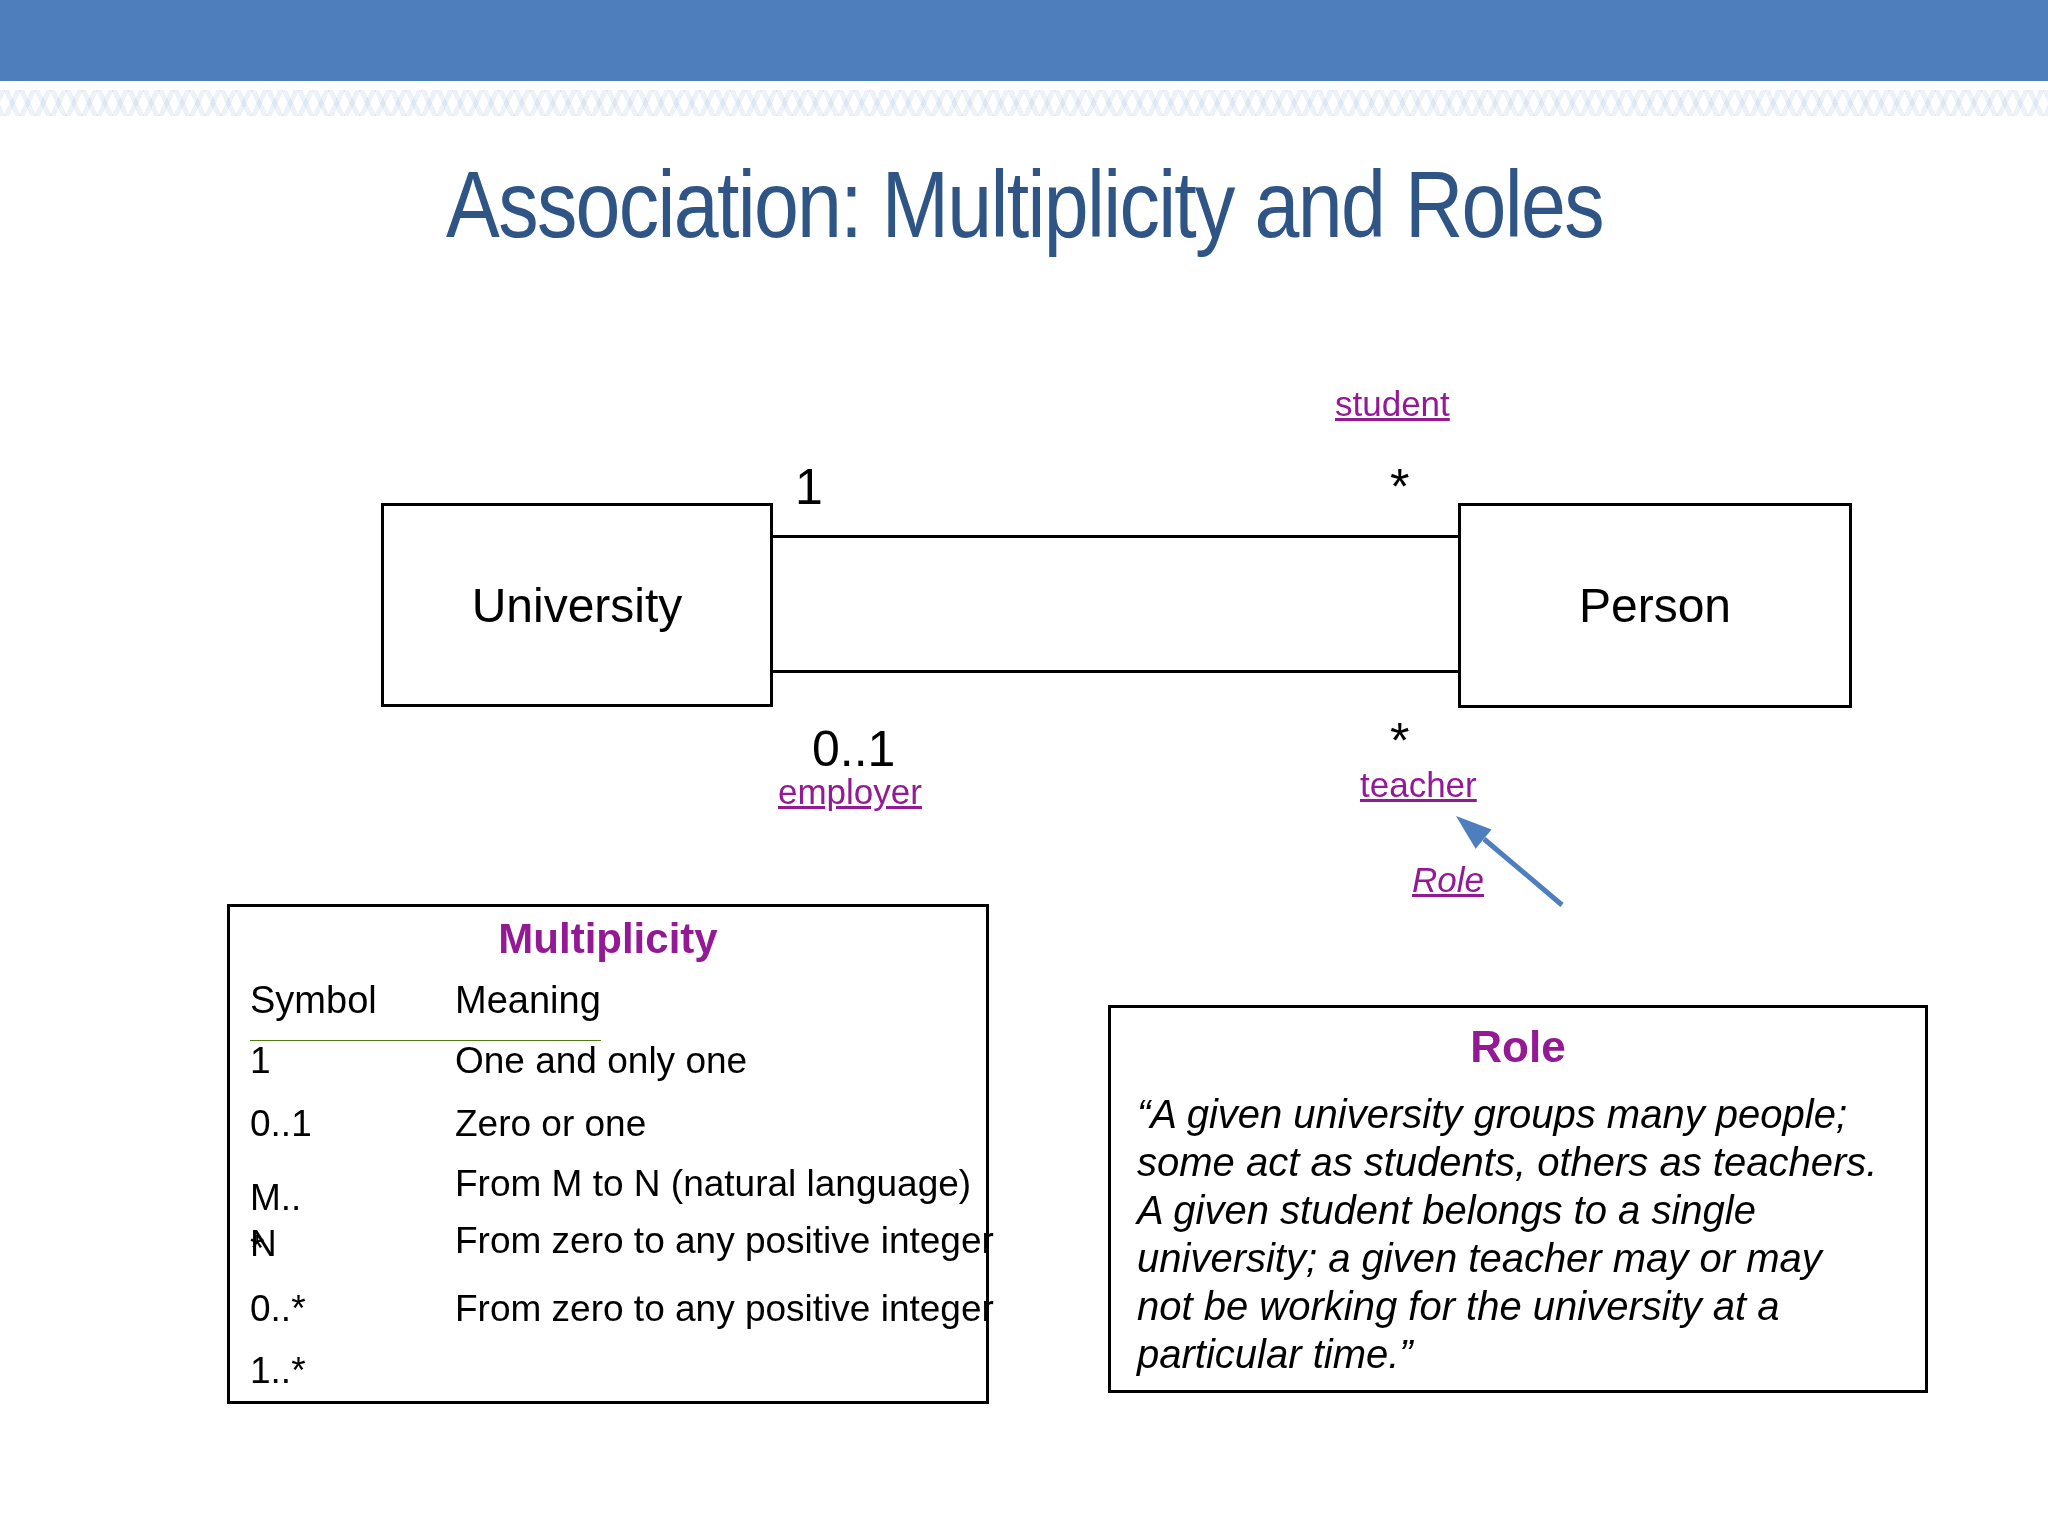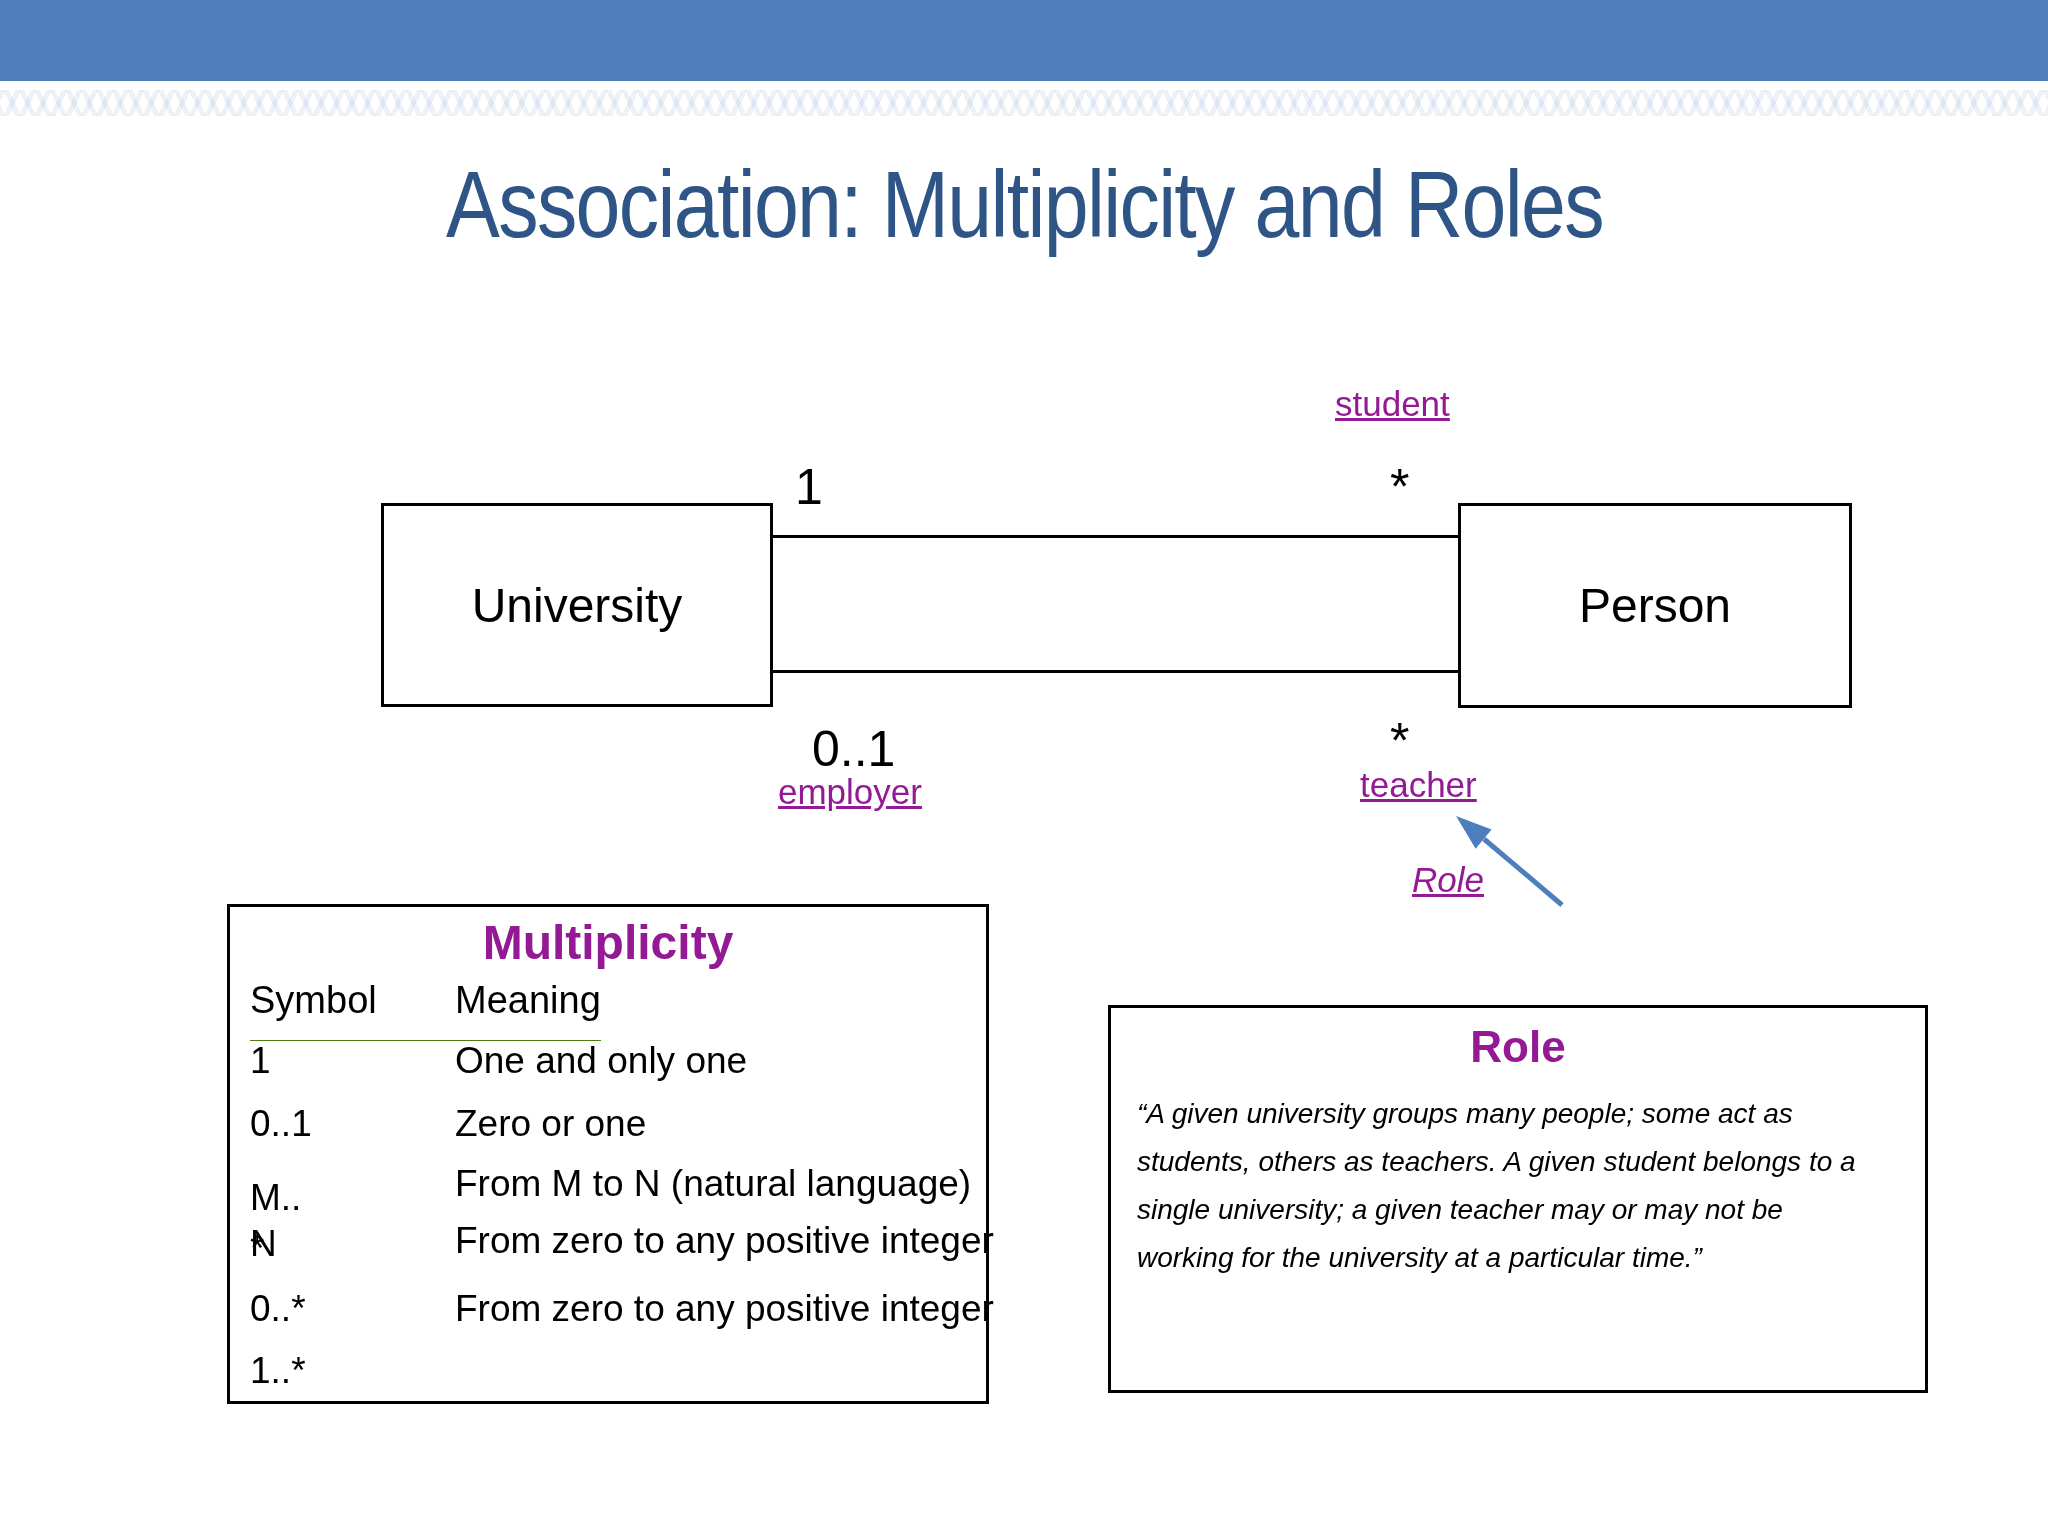--- a/index.html
+++ b/index.html
@@ -38,38 +38,38 @@
   #mult-star-top{left:1390px;top:458px;}
   #mult-01{left:812px;top:720px;}
   #mult-star-bottom{left:1390px;top:712px;}
   #role-student{left:1335px;top:384px;}
   #role-teacher{left:1360px;top:765px;}
   #role-employer{left:778px;top:772px;}
   #role-callout{left:1412px;top:860px;font-style:italic;}
   .arrow-svg{position:absolute;left:1440px;top:798px;width:140px;height:120px;}
   
   .mult-table{position:absolute;left:227px;top:904px;width:756px;height:494px;border:3px solid #000;background:#fff;}
-  .tbl-title{position:absolute;left:0;top:8px;width:100%;text-align:center;font-weight:bold;font-size:48px;color:#941994;}
+  .tbl-title{position:absolute;left:0;top:8px;width:100%;text-align:center;font-weight:bold;font-size:42px;color:#941994;}
   .tbl-head{position:absolute;left:20px;top:72px;font-size:38px;border-bottom:1px solid #4d7c0f;padding-bottom:18px;}
   .sym-col{display:inline-block;width:205px;}
   .trow-sym{position:absolute;left:20px;font-size:37px;}
   .trow-mean{position:absolute;left:225px;font-size:37px;white-space:nowrap;}
   .sym-wrap{width:60px;word-break:break-all;line-height:46px;display:block;}
   #r1s{top:133px;} #r1m{top:133px;}
   #r2s{top:196px;} #r2m{top:196px;}
   #r3s{top:256px;margin-top:12px;} #r3m{top:256px;}
   #r4s{top:321px;} #r4m{top:313px;}
   #r5s{top:381px;} #r5m{top:381px;}
   #r6s{top:443px;} #r6m{top:443px;}
   
   .role-box{position:absolute;left:1108px;top:1005px;width:814px;height:382px;border:3px solid #000;background:#fff;}
   .role-title{position:absolute;left:0;top:14px;width:100%;text-align:center;font-weight:bold;font-size:44px;color:#941994;}
   .role-quote{
     position:absolute;left:26px;top:82px;width:745px;
-    font-size:28px;font-style:italic;line-height:48px;color:#000;
+    font-size:40px;font-style:italic;line-height:48px;color:#000;
   }
 </style>
 </head>
 <body>
 
 <div id="slide">
 
   <div class="header-bar"></div>
   <div class="hatch-strip"></div>
 

